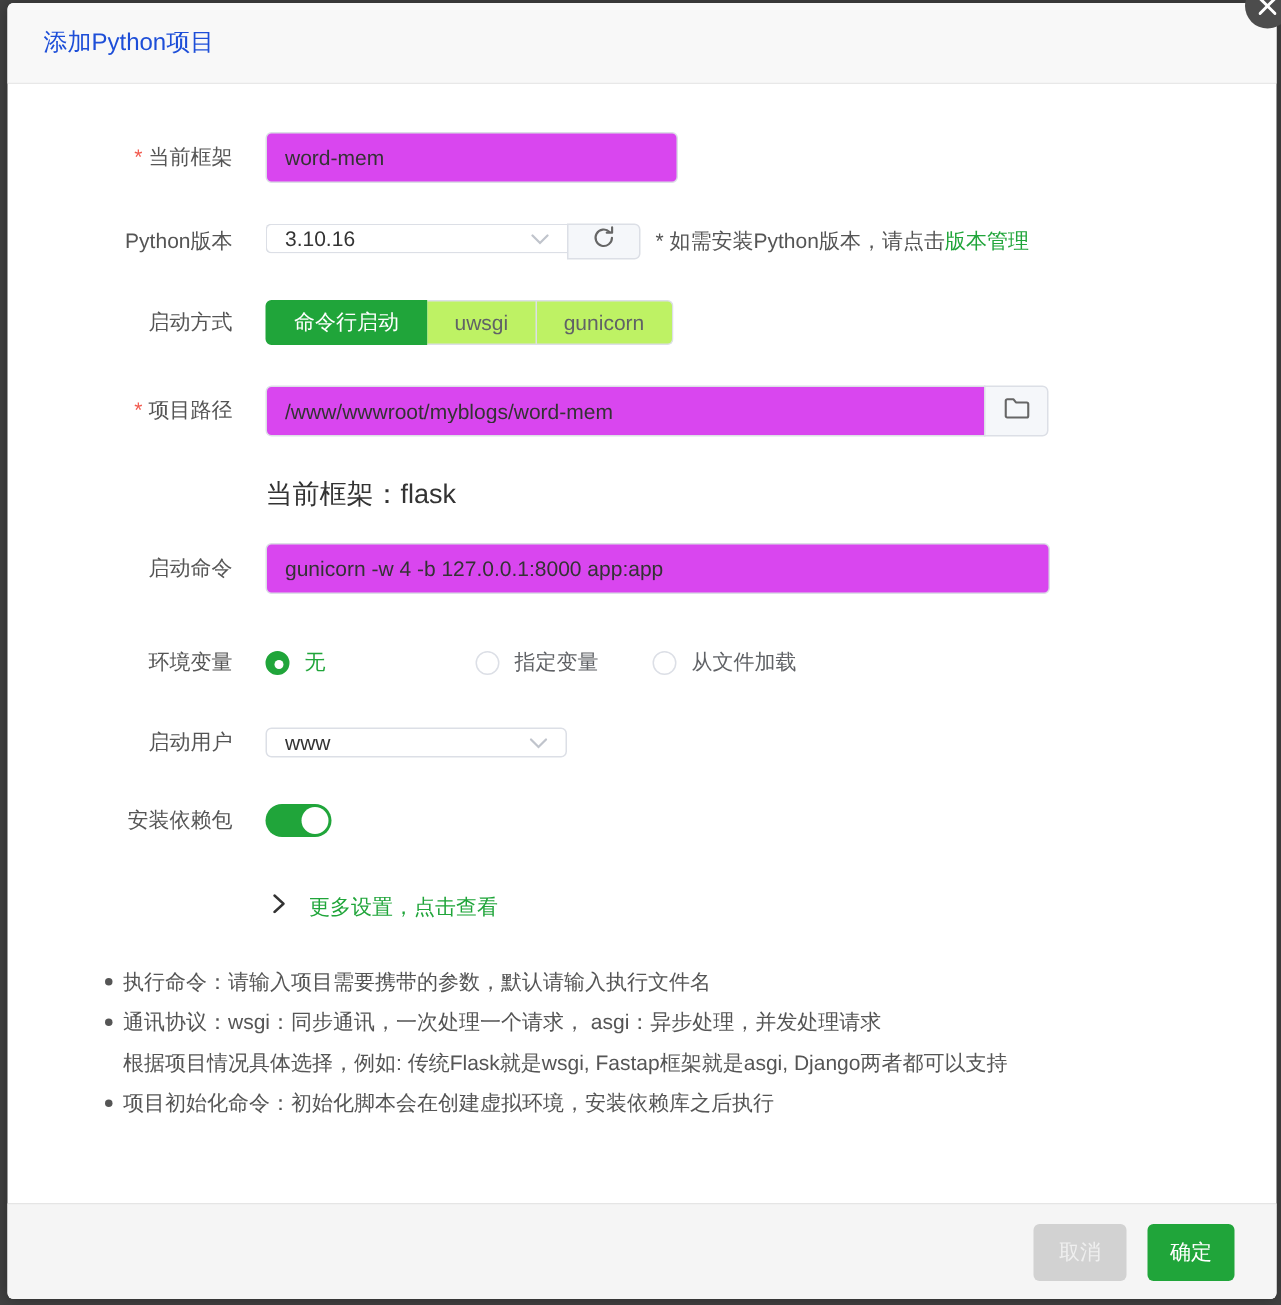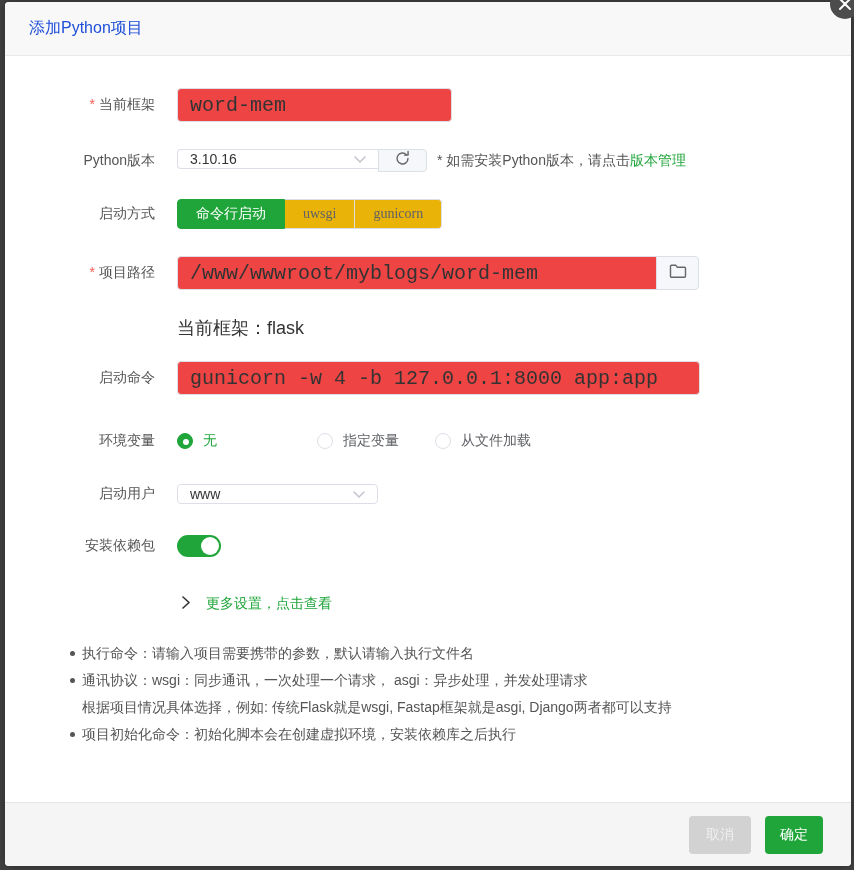--- a/index.html
+++ b/index.html
@@ -11,34 +11,34 @@
   .modal-title{font-size:16px;color:#1d4ed8;}
   .close-btn{position:absolute;left:825px;top:-13px;width:30px;height:30px;border-radius:50%;
     background:#4c4c4c;display:flex;align-items:center;justify-content:center;cursor:pointer;}
   .close-btn svg{display:block;}
   .modal-body{padding-top:32px;}
   .form-row{display:flex;align-items:center;margin-bottom:27px;}
   .form-label{width:150px;text-align:right;font-size:14px;color:#555;flex:0 0 150px;}
   .req{color:#f25b50;margin-right:4px;}
   .ctrl{margin-left:22px;display:flex;align-items:center;}
   .txt-input{height:34px;border:1px solid #dcdfe6;border-radius:4px;padding:0 12px;
-    font-size:20px;color:#333;outline:none;box-sizing:border-box;background:#ef4444;
-    font-family:Liberation Mono, monospace;}
+    font-size:14px;color:#333;outline:none;box-sizing:border-box;background:#d946ef;
+    font-family:Liberation Sans, sans-serif;}
   .w-name{width:275px;}
   .fake-select{height:20px;border:1px solid #dcdfe6;border-radius:4px;background:#fff;
     box-sizing:border-box;display:flex;align-items:center;justify-content:space-between;
     padding:0 12px;font-size:14px;color:#333;width:201px;cursor:pointer;}
   .input-group{display:flex;align-items:stretch;}
   .input-group .fake-select{border-radius:4px 0 0 4px;border-right:none;}
   .append-btn{width:49px;border:1px solid #dcdfe6;border-radius:0 4px 4px 0;background:#f5f7fa;
     display:flex;align-items:center;justify-content:center;cursor:pointer;box-sizing:border-box;}
   .hint{margin-left:10px;font-size:14px;color:#555;}
   .link-green{color:#20a53a;cursor:pointer;}
-  .seg{display:flex;font-family:Liberation Serif, serif;}
-  .seg-btn{height:30px;box-sizing:border-box;border:1px solid #dcdfe6;background:#eab308;
+  .seg{display:flex;}
+  .seg-btn{height:30px;box-sizing:border-box;border:1px solid #dcdfe6;background:#bef264;
     color:#606266;font-size:14px;padding:0 18px;display:flex;align-items:center;cursor:pointer;
     border-left-width:0;}
   .seg-btn:first-child{border-radius:4px 0 0 4px;border-left-width:1px;}
   .seg-btn:last-child{border-radius:0 4px 4px 0;}
   .seg-btn.active{background:#20a53a;border-color:#20a53a;color:#fff;}
   .input-group .txt-input{border-radius:4px 0 0 4px;}
   .w-path{width:480px;}
   .folder-btn{width:43px;border:1px solid #dcdfe6;border-left:1px solid #dcdfe6;
     border-radius:0 4px 4px 0;background:#f5f7fa;display:flex;align-items:center;
     justify-content:center;cursor:pointer;box-sizing:border-box;margin-left:-1px;}

